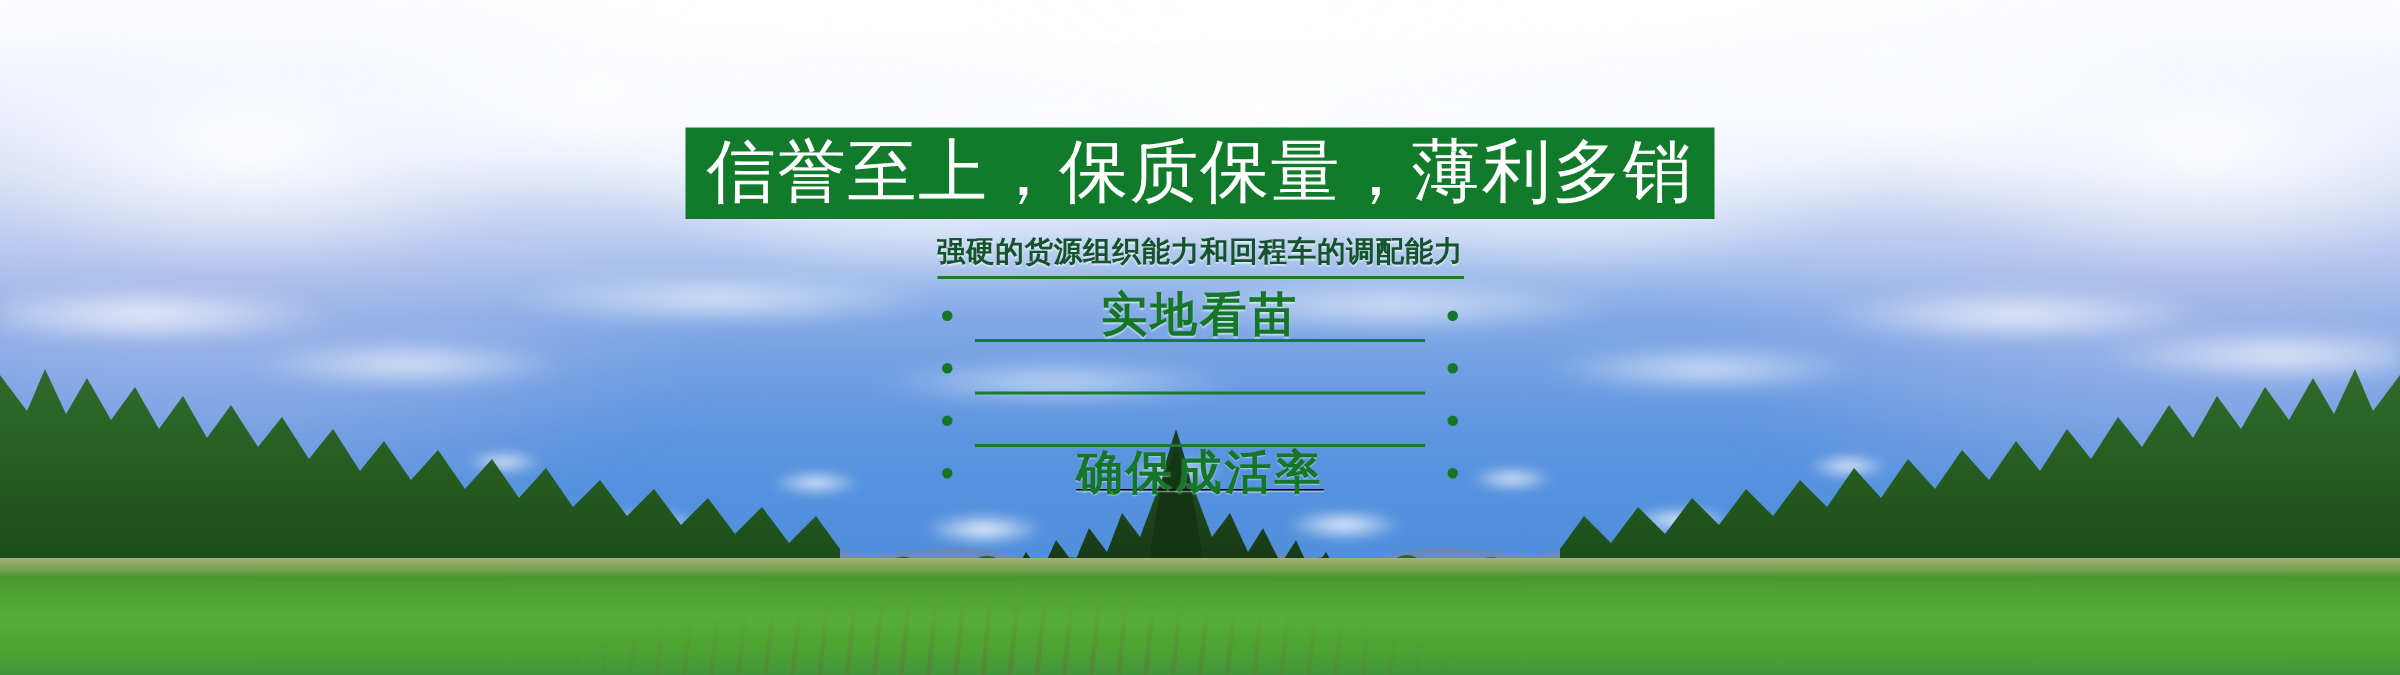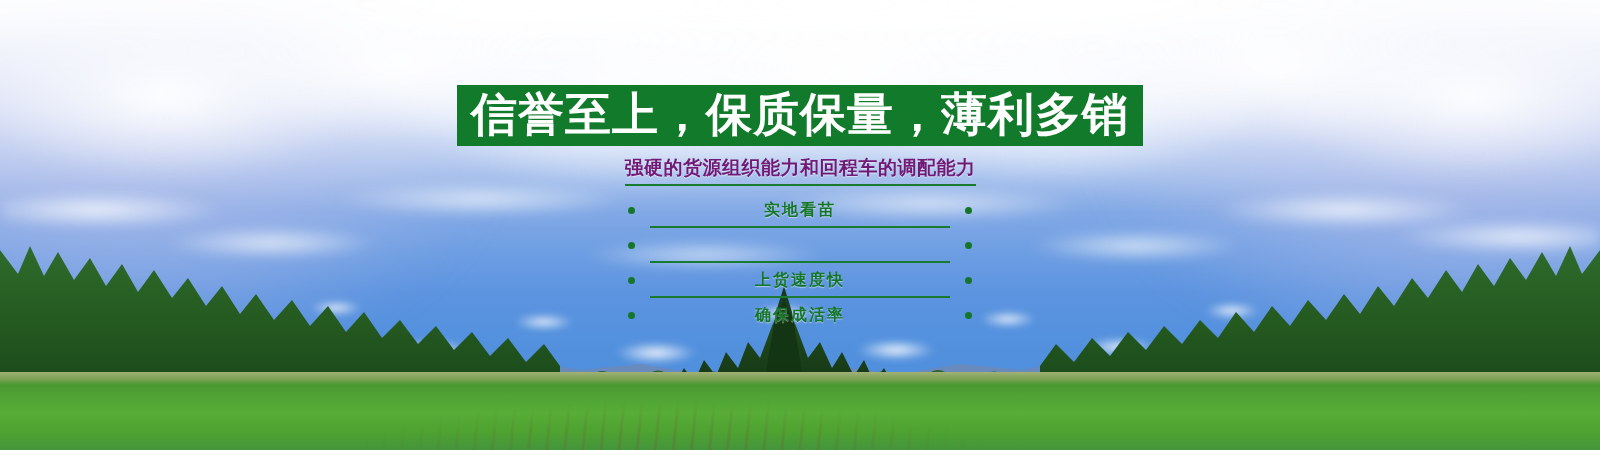--- a/index.html
+++ b/index.html
@@ -205,29 +205,29 @@
     display: inline-block;
     margin-top: 85px;
     padding: 6px 14px 9px 14px;
     background: #117a2b;
     line-height: 1;
   }
   .title-text {
     display: block;
     color: #ffffff;
     font-size: 46px;
-    font-weight: bold;
+    font-weight: normal;
     letter-spacing: 1px;
     white-space: nowrap;
   }
 
   .subtitle {
     margin-top: 9px;
     display: inline-block;
-    color: #701a75;
+    color: #14532d;
     font-size: 19px;
     font-weight: bold;
     letter-spacing: 0.5px;
     white-space: nowrap;
     padding-bottom: 3px;
     border-bottom: 2px solid #1a7a30;
     text-shadow: 0 1px 1px rgba(255,255,255,0.55);
   }
 
   .feature-list {
@@ -237,24 +237,25 @@
     padding: 0;
   }
   .feature-item {
     position: relative;
     height: 33px;
     line-height: 33px;
     border-bottom: 2px solid #1a7a30;
   }
   .feature-item:last-child {
     border-bottom: none;
+    text-decoration: underline;
   }
   .feature-label {
     color: #15762a;
-    font-size: 16px;
+    font-size: 31px;
     font-weight: bold;
     letter-spacing: 2px;
     text-shadow: 0 1px 1px rgba(255,255,255,0.5);
   }
   .dot {
     position: absolute;
     top: 50%;
     margin-top: -3px;
     width: 7px;
     height: 7px;
@@ -371,21 +372,20 @@
         <span class="dot dot-left"></span>
         <span class="feature-label">实地看苗</span>
         <span class="dot dot-right"></span>
       </li>
       <li class="feature-item">
         <span class="dot dot-left"></span>
         <span class="dot dot-right"></span>
       </li>
       <li class="feature-item">
         <span class="dot dot-left"></span>
-        <span class="feature-label">上货速度快</span>
         <span class="dot dot-right"></span>
       </li>
       <li class="feature-item">
         <span class="dot dot-left"></span>
         <span class="feature-label">确保成活率</span>
         <span class="dot dot-right"></span>
       </li>
     </ul>
 
   </div>

